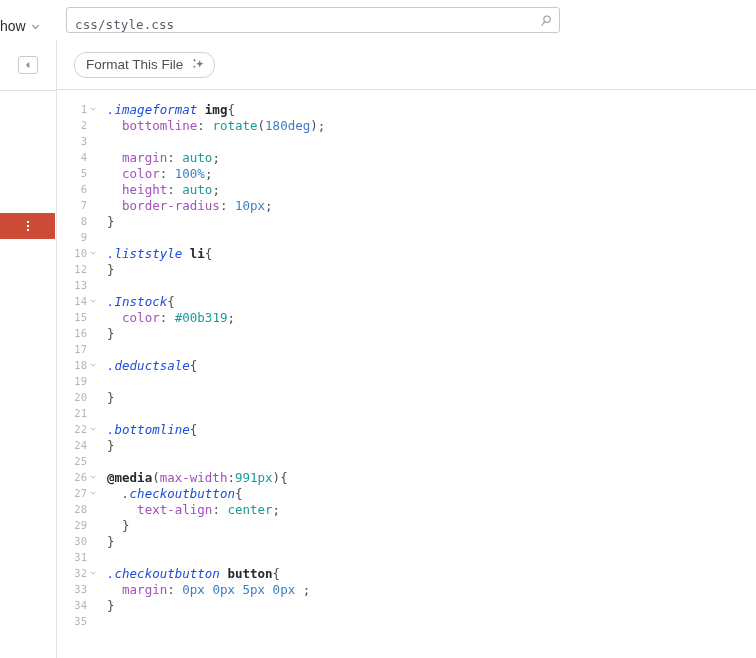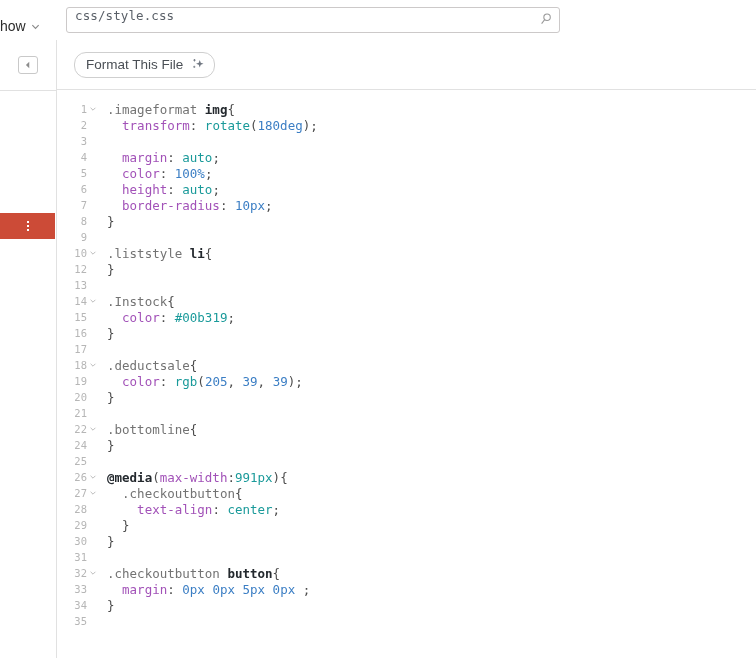--- a/index.html
+++ b/index.html
@@ -53,21 +53,21 @@
   .pathbox {
     position: absolute;
     left: 66px;
     top: 7px;
     width: 494px;
     height: 26px;
     border: 1px solid #ccc9c9;
     border-radius: 3px;
     background: #fff;
     display: flex;
-    align-items: flex-start;
+    align-items: flex-end;
     box-sizing: border-box;
   }
   .pathbox input {
     flex: 1 1 auto;
     border: 0;
     outline: 0;
     background: transparent;
     font-family: "DejaVu Sans Mono", monospace;
     font-size: 12.5px;
     color: #5a6068;
@@ -220,21 +220,21 @@
   .ln-num { min-width: 14px; text-align: right; }
 
   .src {
     padding-left: 8px;
     white-space: pre;
     letter-spacing: 0;
     font-size: 12.5px;
   }
 
   
-  .t-sel      { color: #737373; }
+  .t-sel      { color: #1d4ed8; font-style: italic; }
   .t-tag      { color: #24292e; font-weight: bold; }
   .t-at       { color: #24292e; font-weight: bold; }
   .t-prop     { color: #a252b8; }
   .t-val      { color: #1a9a9a; }
   .t-num      { color: #3b7ec4; }
   .t-fn       { color: #1a9a9a; }
   .t-punc     { color: #4b4b4b; }
   .t-brace    { color: #4b4b4b; }
 </style>
 </head>
@@ -296,21 +296,21 @@
       </button>
     </div>
 
     <div class="code">
       <div class="code-inner" id="code-inner">
           <div class="ln-row"><div class="gutter"><span class="ln-num">1</span><span class="fold"><svg viewBox="0 0 10 10" width="8" height="8" fill="none" stroke="currentColor" stroke-width="1.2">
                   <path d="M2 3.5 L5 6.5 L8 3.5"></path>
                 </svg></span></div><div class="src"><span class="t-sel">.imageformat</span><span class="t-punc"> </span><span class="t-tag">img</span><span class="t-brace">{</span></div></div>
           <div class="ln-row"><div class="gutter"><span class="ln-num">2</span><span class="fold empty"><svg viewBox="0 0 10 10" width="8" height="8" fill="none" stroke="currentColor" stroke-width="1.2">
                   <path d="M2 3.5 L5 6.5 L8 3.5"></path>
-                </svg></span></div><div class="src"><span class="t-punc">  </span><span class="t-prop">transform</span><span class="t-punc">: </span><span class="t-fn">rotate</span><span class="t-punc">(</span><span class="t-num">180deg</span><span class="t-punc">);</span></div></div>
+                </svg></span></div><div class="src"><span class="t-punc">  </span><span class="t-prop">bottomline</span><span class="t-punc">: </span><span class="t-fn">rotate</span><span class="t-punc">(</span><span class="t-num">180deg</span><span class="t-punc">);</span></div></div>
           <div class="ln-row"><div class="gutter"><span class="ln-num">3</span><span class="fold empty"><svg viewBox="0 0 10 10" width="8" height="8" fill="none" stroke="currentColor" stroke-width="1.2">
                   <path d="M2 3.5 L5 6.5 L8 3.5"></path>
                 </svg></span></div></div>
           <div class="ln-row"><div class="gutter"><span class="ln-num">4</span><span class="fold empty"><svg viewBox="0 0 10 10" width="8" height="8" fill="none" stroke="currentColor" stroke-width="1.2">
                   <path d="M2 3.5 L5 6.5 L8 3.5"></path>
                 </svg></span></div><div class="src"><span class="t-punc">  </span><span class="t-prop">margin</span><span class="t-punc">: </span><span class="t-val">auto</span><span class="t-punc">;</span></div></div>
           <div class="ln-row"><div class="gutter"><span class="ln-num">5</span><span class="fold empty"><svg viewBox="0 0 10 10" width="8" height="8" fill="none" stroke="currentColor" stroke-width="1.2">
                   <path d="M2 3.5 L5 6.5 L8 3.5"></path>
                 </svg></span></div><div class="src"><span class="t-punc">  </span><span class="t-prop">color</span><span class="t-punc">: </span><span class="t-num">100%</span><span class="t-punc">;</span></div></div>
           <div class="ln-row"><div class="gutter"><span class="ln-num">6</span><span class="fold empty"><svg viewBox="0 0 10 10" width="8" height="8" fill="none" stroke="currentColor" stroke-width="1.2">
@@ -344,21 +344,21 @@
                   <path d="M2 3.5 L5 6.5 L8 3.5"></path>
                 </svg></span></div><div class="src"><span class="t-brace">}</span></div></div>
           <div class="ln-row"><div class="gutter"><span class="ln-num">17</span><span class="fold empty"><svg viewBox="0 0 10 10" width="8" height="8" fill="none" stroke="currentColor" stroke-width="1.2">
                   <path d="M2 3.5 L5 6.5 L8 3.5"></path>
                 </svg></span></div><div class="src"></div></div>
           <div class="ln-row"><div class="gutter"><span class="ln-num">18</span><span class="fold"><svg viewBox="0 0 10 10" width="8" height="8" fill="none" stroke="currentColor" stroke-width="1.2">
                   <path d="M2 3.5 L5 6.5 L8 3.5"></path>
                 </svg></span></div><div class="src"><span class="t-sel">.deductsale</span><span class="t-brace">{</span></div></div>
           <div class="ln-row"><div class="gutter"><span class="ln-num">19</span><span class="fold empty"><svg viewBox="0 0 10 10" width="8" height="8" fill="none" stroke="currentColor" stroke-width="1.2">
                   <path d="M2 3.5 L5 6.5 L8 3.5"></path>
-                </svg></span></div><div class="src"><span class="t-punc">  </span><span class="t-prop">color</span><span class="t-punc">: </span><span class="t-fn">rgb</span><span class="t-punc">(</span><span class="t-num">205</span><span class="t-punc">, </span><span class="t-num">39</span><span class="t-punc">, </span><span class="t-num">39</span><span class="t-punc">);</span></div></div>
+                </svg></span></div></div>
           <div class="ln-row"><div class="gutter"><span class="ln-num">20</span><span class="fold empty"><svg viewBox="0 0 10 10" width="8" height="8" fill="none" stroke="currentColor" stroke-width="1.2">
                   <path d="M2 3.5 L5 6.5 L8 3.5"></path>
                 </svg></span></div><div class="src"><span class="t-brace">}</span></div></div>
           <div class="ln-row"><div class="gutter"><span class="ln-num">21</span><span class="fold empty"><svg viewBox="0 0 10 10" width="8" height="8" fill="none" stroke="currentColor" stroke-width="1.2">
                   <path d="M2 3.5 L5 6.5 L8 3.5"></path>
                 </svg></span></div><div class="src"></div></div>
           <div class="ln-row"><div class="gutter"><span class="ln-num">22</span><span class="fold"><svg viewBox="0 0 10 10" width="8" height="8" fill="none" stroke="currentColor" stroke-width="1.2">
                   <path d="M2 3.5 L5 6.5 L8 3.5"></path>
                 </svg></span></div><div class="src"><span class="t-sel">.bottomline</span><span class="t-brace">{</span></div></div>
           <div class="ln-row"><div class="gutter"><span class="ln-num">24</span><span class="fold empty"><svg viewBox="0 0 10 10" width="8" height="8" fill="none" stroke="currentColor" stroke-width="1.2">

